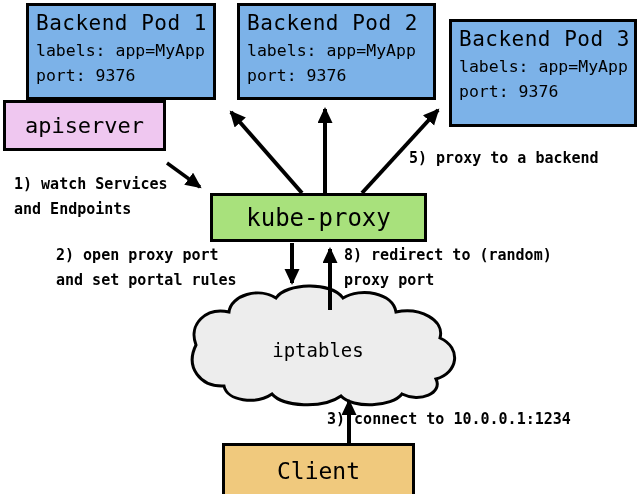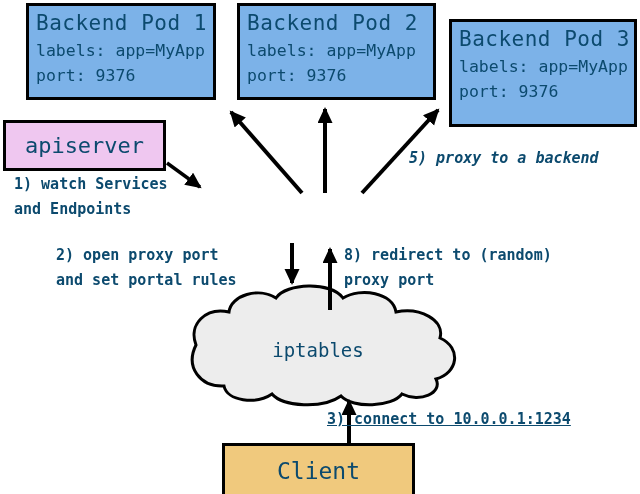--- a/index.html
+++ b/index.html
@@ -7,21 +7,21 @@
     padding: 0;
     background: #ffffff;
   }
   #canvas {
     position: relative;
     width: 640px;
     height: 494px;
     background: #ffffff;
     overflow: hidden;
     font-family: "DejaVu Sans Mono", "Liberation Mono", monospace;
-    color: #0c4a6e;
+    color: #000000;
   }
   #arrow-layer {
     position: absolute;
     left: 0; top: 0;
     width: 640px; height: 494px;
   }
   .node {
     position: absolute;
     box-sizing: border-box;
     border: 3px solid #000000;
@@ -43,21 +43,21 @@
     margin-top: 3px;
   }
   .pod-line:first-of-type { margin-top: 6px; }
   .label-box {
     display: flex;
     align-items: center;
     justify-content: center;
     white-space: nowrap;
   }
   #apiserver-box {
-    left: 3px; top: 120px; width: 163px; height: 51px;
+    left: 3px; top: 100px; width: 163px; height: 51px;
     background: #EFC7F0;
     font-size: 22px;
   }
   #kube-proxy-box {
     left: 210px; top: 193px; width: 217px; height: 49px;
     background: #A8E17C;
     font-size: 24px;
   }
   #client-box {
     left: 222px; top: 443px; width: 193px; height: 56px;
@@ -70,23 +70,23 @@
   #pod3-box { left: 449px; top: 3px; width: 188px; height: 108px; margin-top: 16px; }
   .annotation {
     position: absolute;
     font-weight: bold;
     font-size: 15px;
     line-height: 25px;
     white-space: pre-line;
   }
   #ann-step1 { left: 14px;  top: 172px; }
   #ann-step2 { left: 56px;  top: 243px; }
-  #ann-step3 { left: 327px; top: 408px; line-height: 22px; text-decoration: underline; }
+  #ann-step3 { left: 327px; top: 408px; line-height: 22px; }
   #ann-step4 { left: 344px; top: 243px; }
-  #ann-step5 { left: 409px; top: 146px; font-style: italic; }
+  #ann-step5 { left: 409px; top: 146px; }
   #iptables-label {
     position: absolute;
     left: 248px; top: 339px;
     width: 140px;
     text-align: center;
     font-size: 19px;
   }
 </style>
 </head>
 <body>
@@ -139,20 +139,23 @@
   <div class="node pod" id="pod3-box">
     <div class="pod-title">Backend Pod 3</div>
     <div class="pod-line">labels: app=MyApp</div>
     <div class="pod-line">port: 9376</div>
   </div>
 
   <div class="node label-box" id="apiserver-box">
     <span>apiserver</span>
   </div>
 
+  <div class="node label-box" id="kube-proxy-box">
+    <span>kube-proxy</span>
+  </div>
 
   <div class="node label-box" id="client-box">
     <span>Client</span>
   </div>
 
   <div id="iptables-label">iptables</div>
 
   <div class="annotation" id="ann-step1">1) watch Services
 and Endpoints</div>
   <div class="annotation" id="ann-step2">2) open proxy port

